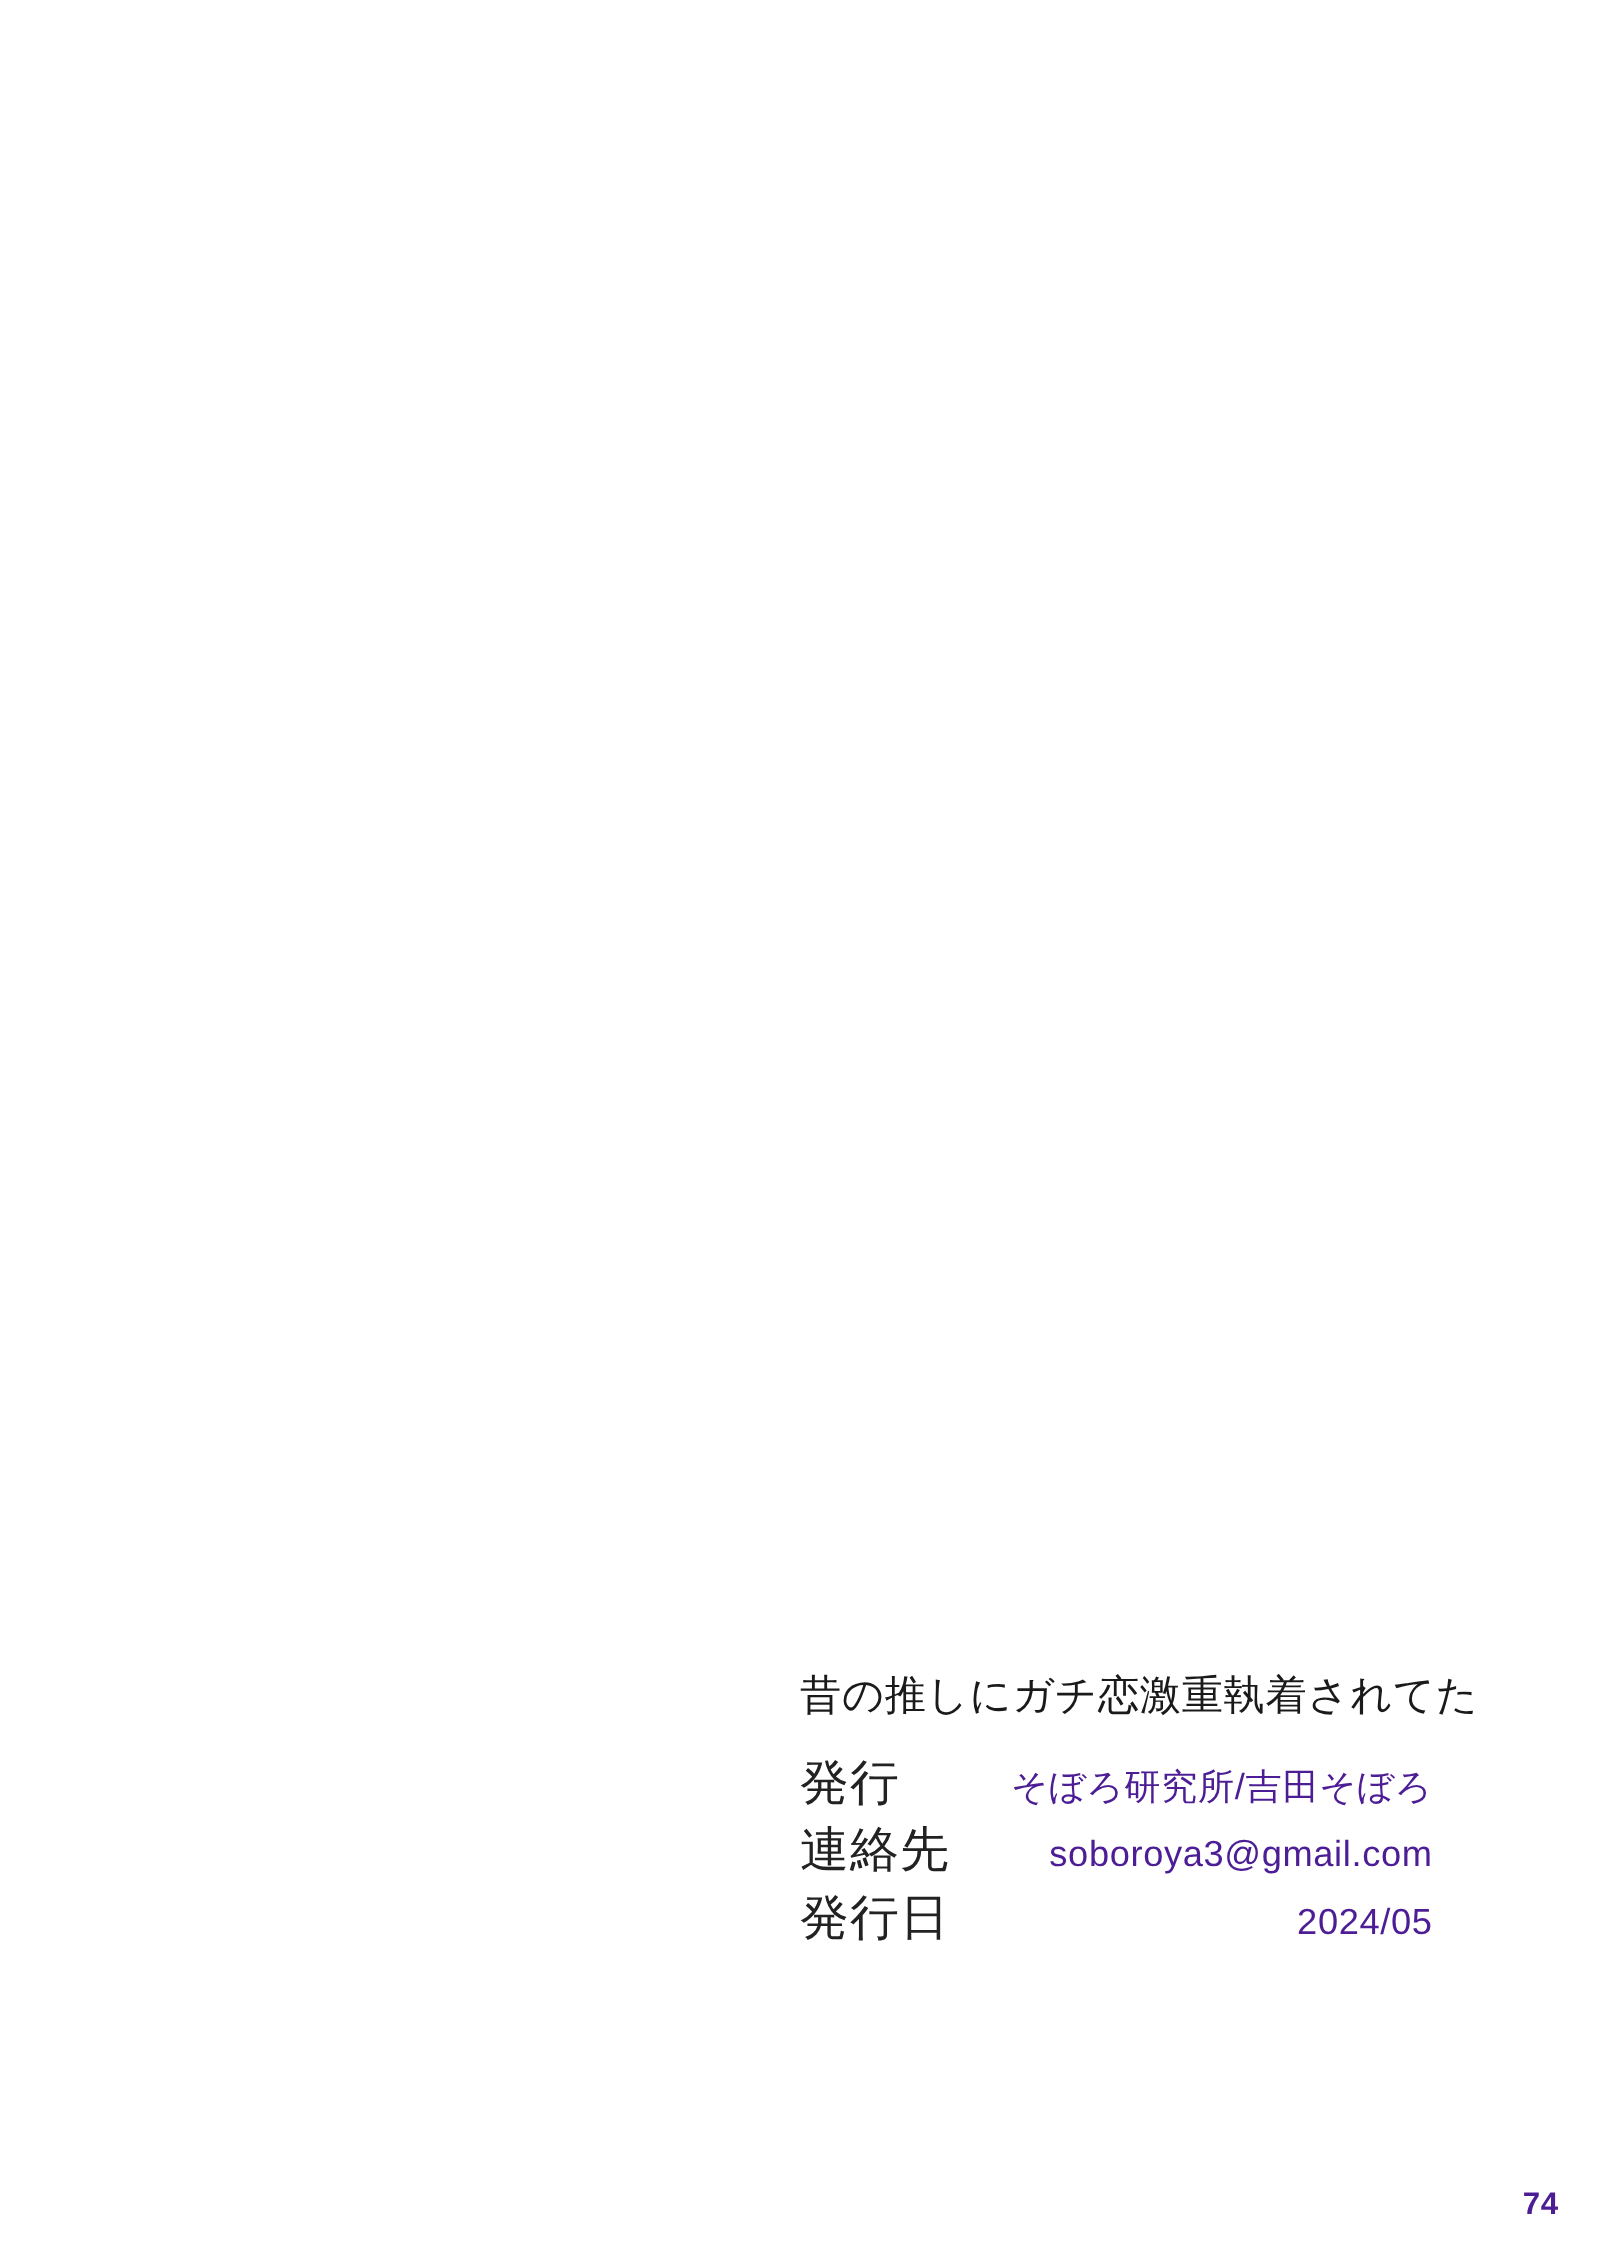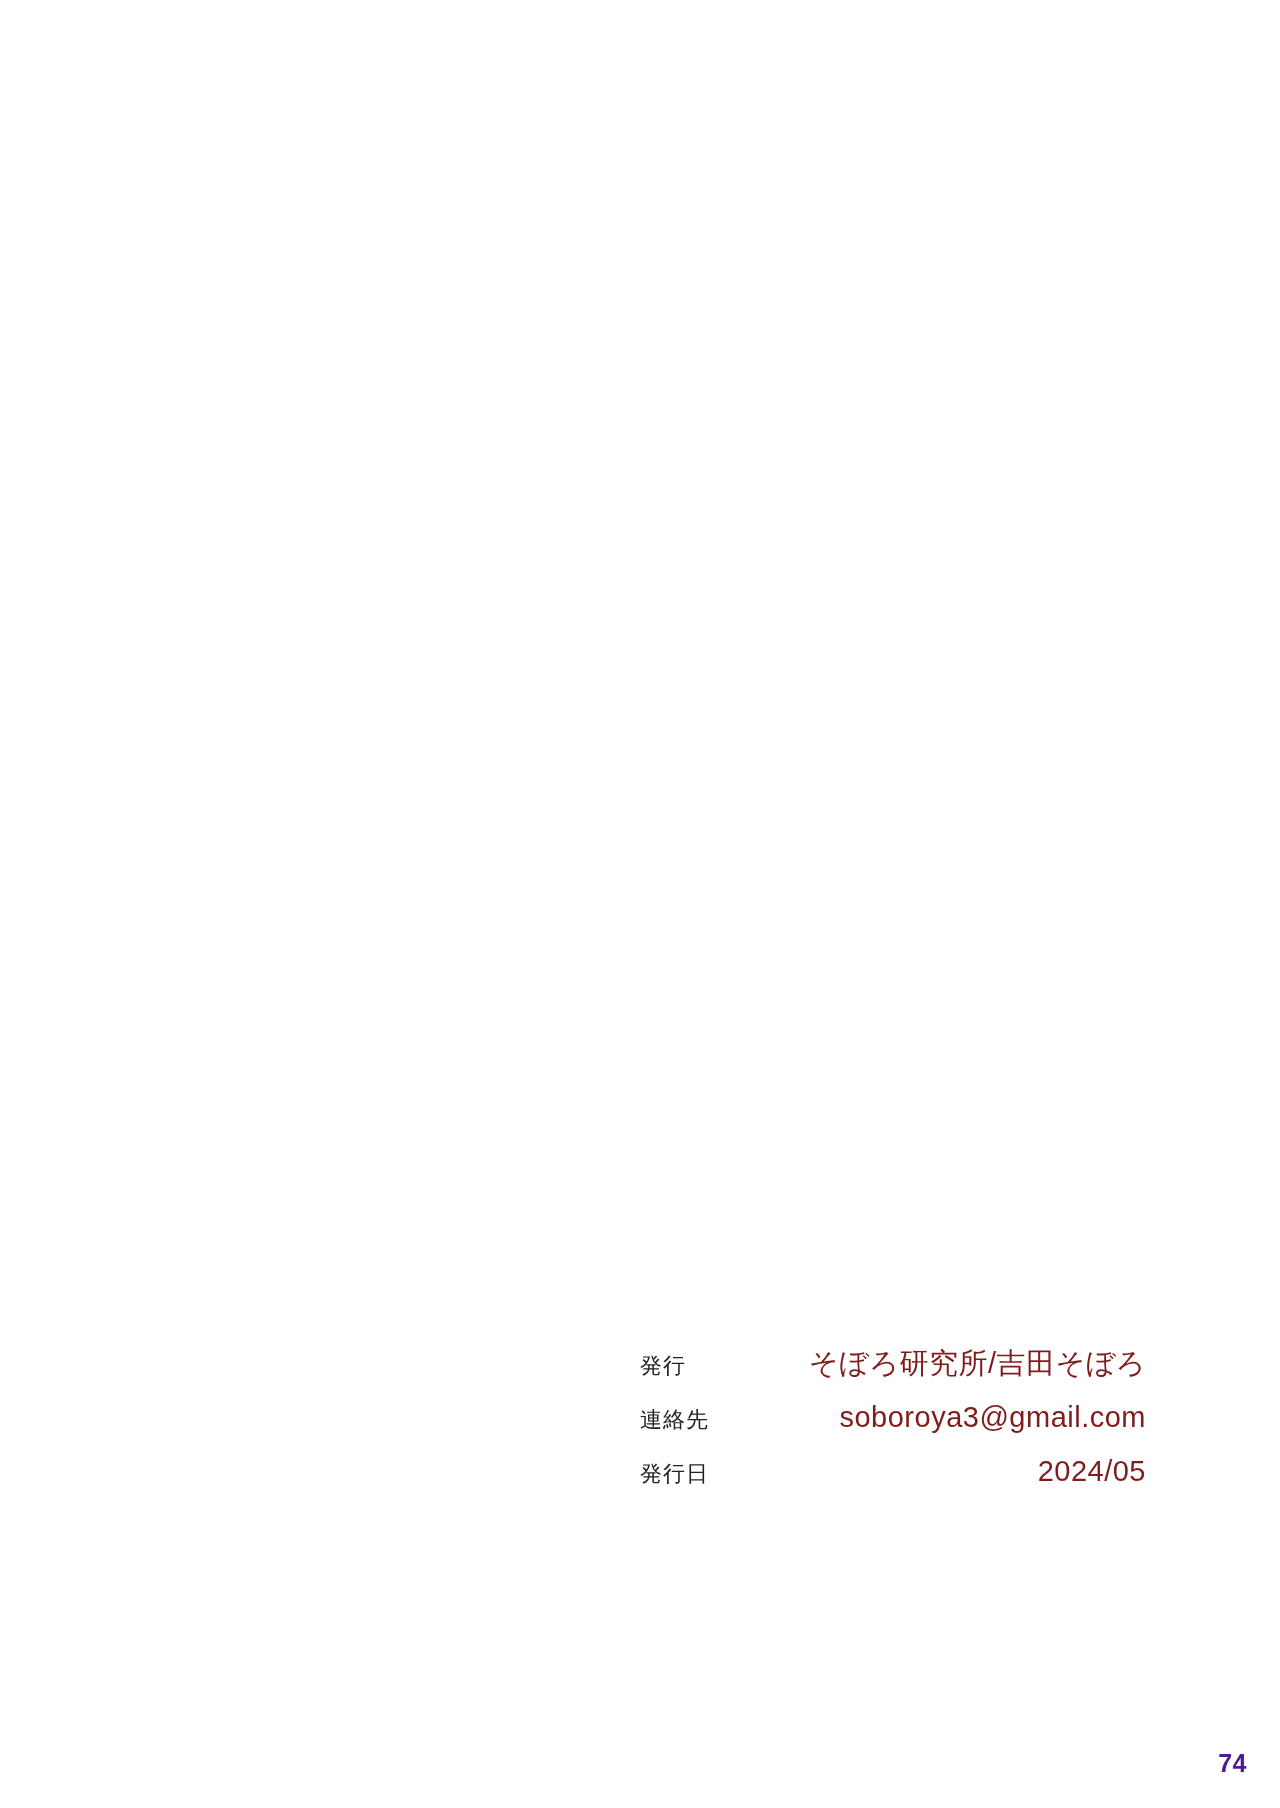--- a/index.html
+++ b/index.html
@@ -32,46 +32,47 @@
     font-weight: 500;
   }
   .colophon-row {
     display: flex;
     justify-content: space-between;
     align-items: baseline;
     height: 54px;
     line-height: 54px;
   }
   .colophon-label {
-    font-size: 22px;
+    font-size: 39px;
     letter-spacing: 1px;
     white-space: nowrap;
     color: #222222;
   }
   .colophon-value {
     font-size: 29px;
     letter-spacing: 0.5px;
     white-space: nowrap;
     text-align: left;
-    color: #7f1d1d;
+    color: #4c1d95;
   }
   .page-number {
     position: absolute;
     right: 33px;
     bottom: 30px;
     font-size: 25px;
     font-weight: bold;
     letter-spacing: 0.5px;
     color: #4c1d95;
   }
 </style>
 </head>
 <body>
 
 <div class="colophon">
+  <div class="colophon-title">昔の推しにガチ恋激重執着されてた</div>
 
   <div class="colophon-row">
     <span class="colophon-label">発行</span>
     <span class="colophon-value">そぼろ研究所/吉田そぼろ</span>
   </div>
 
   <div class="colophon-row">
     <span class="colophon-label">連絡先</span>
     <span class="colophon-value">soboroya3@gmail.com</span>
   </div>

